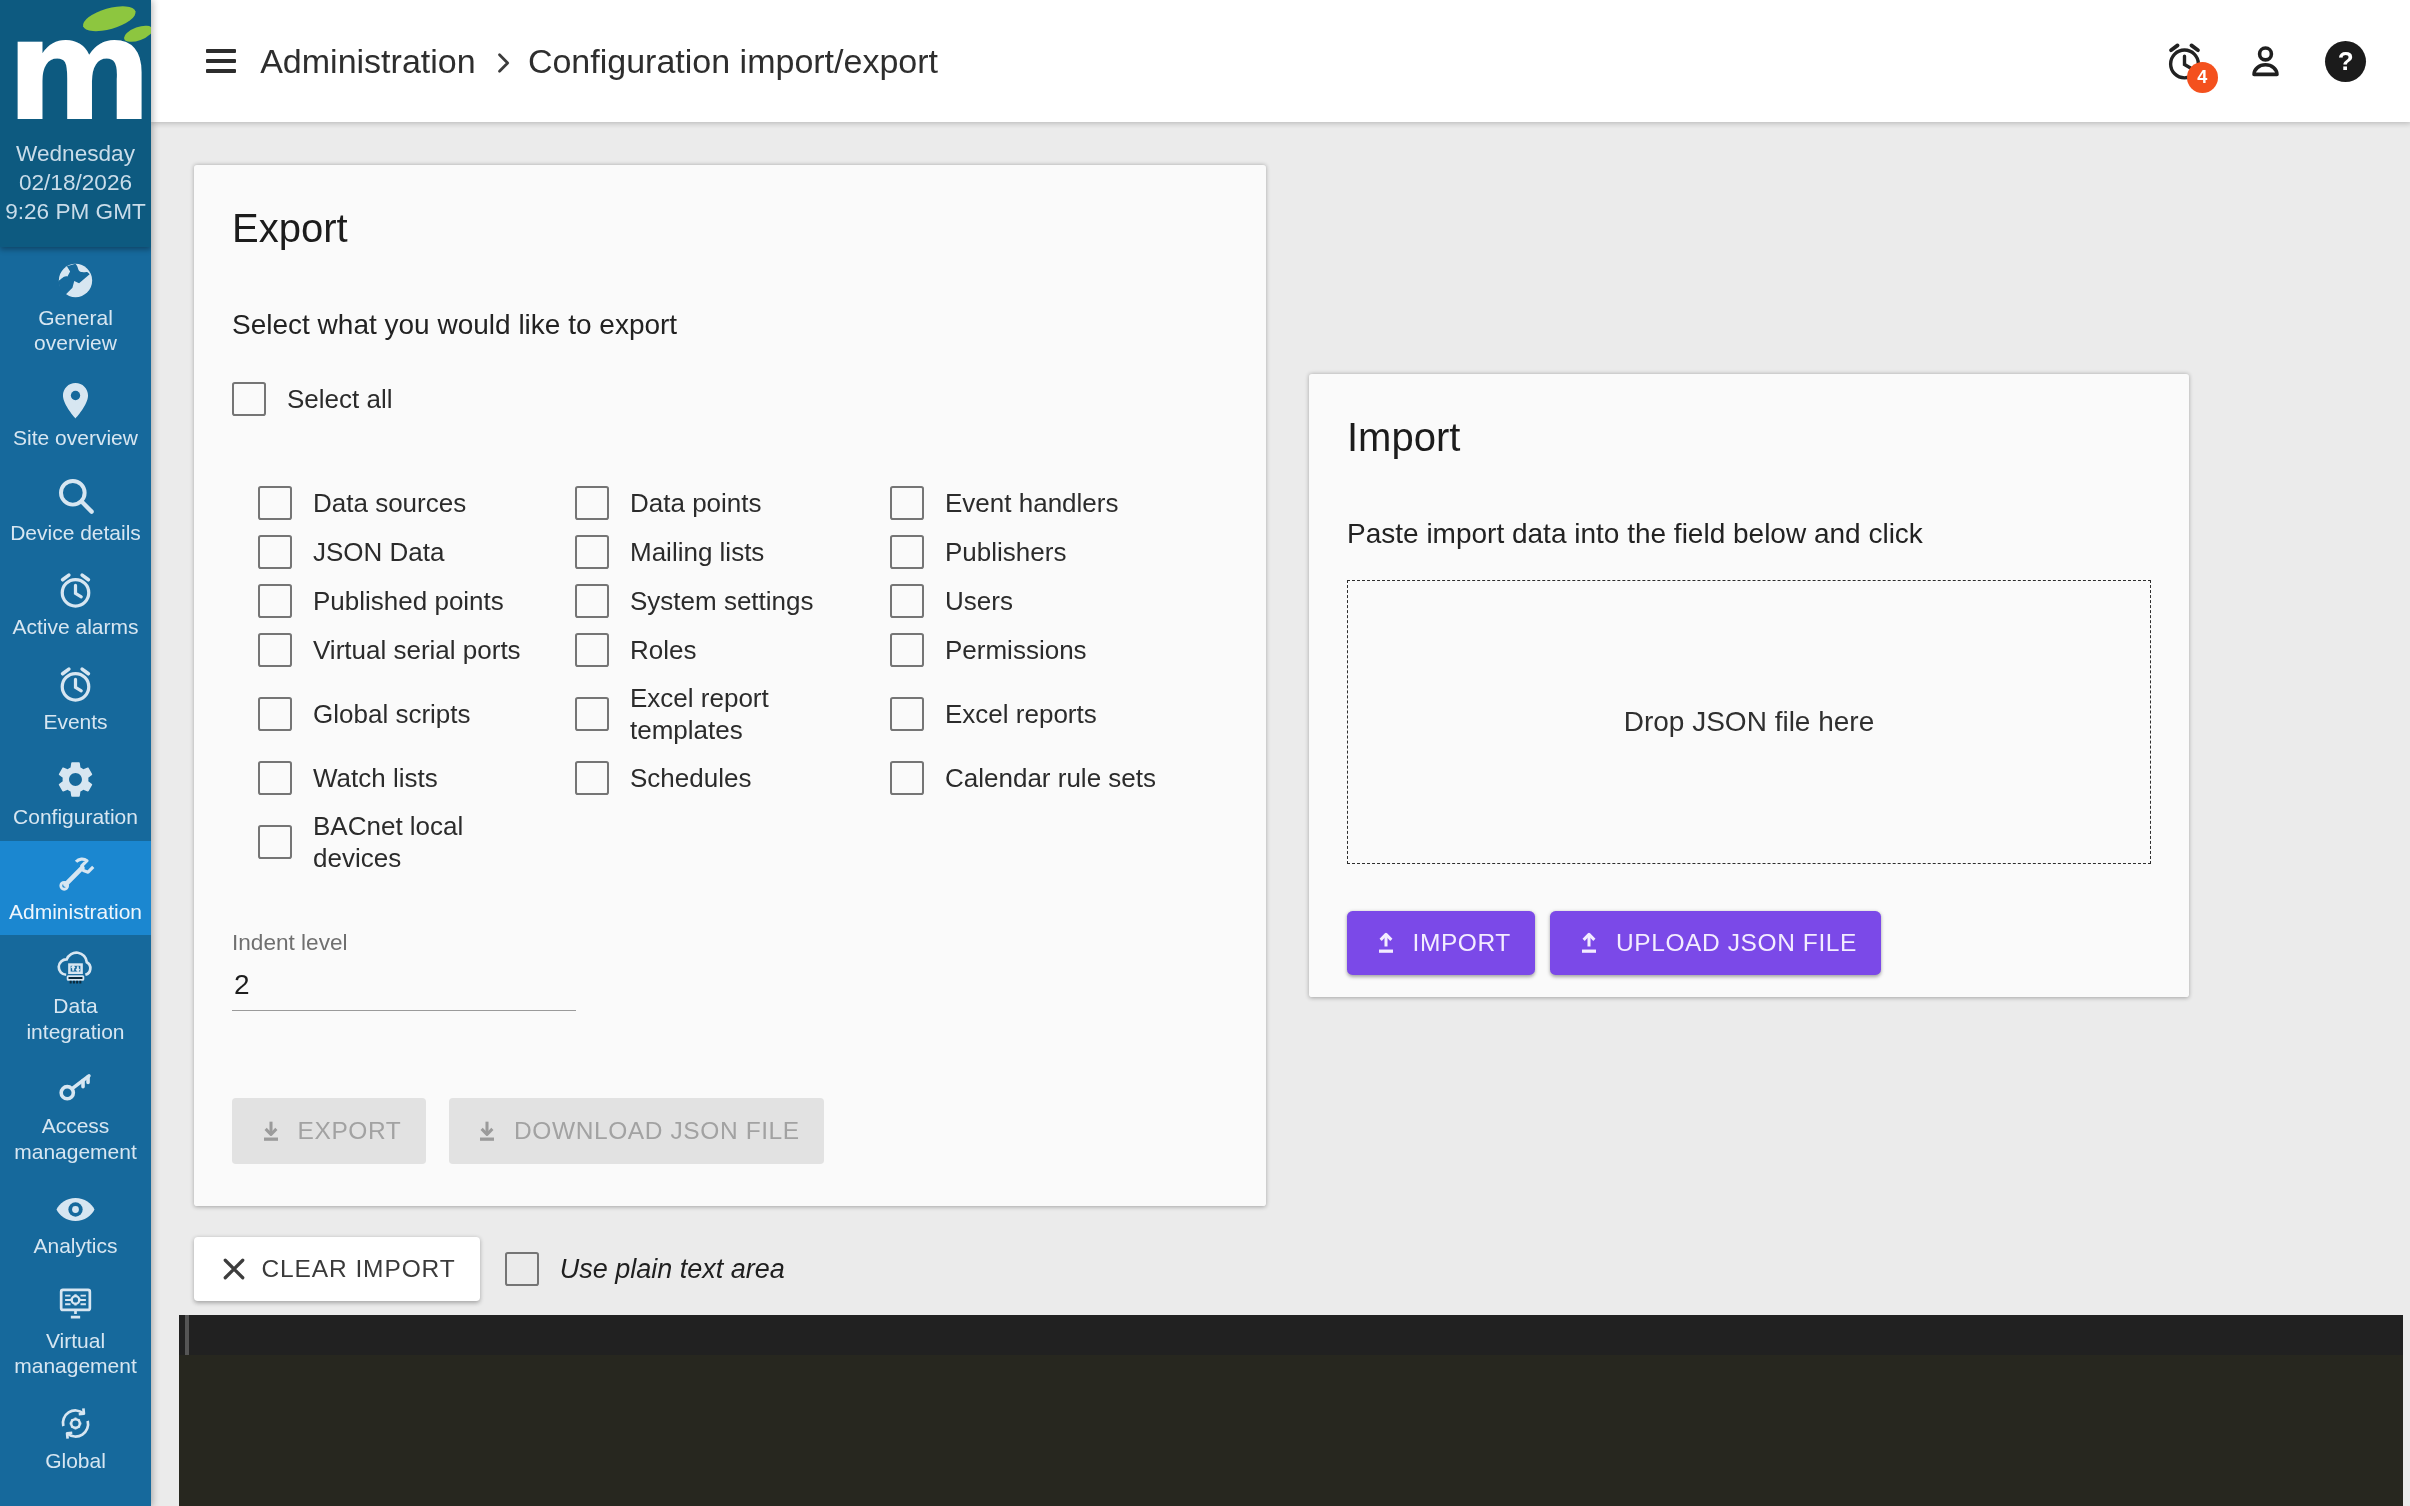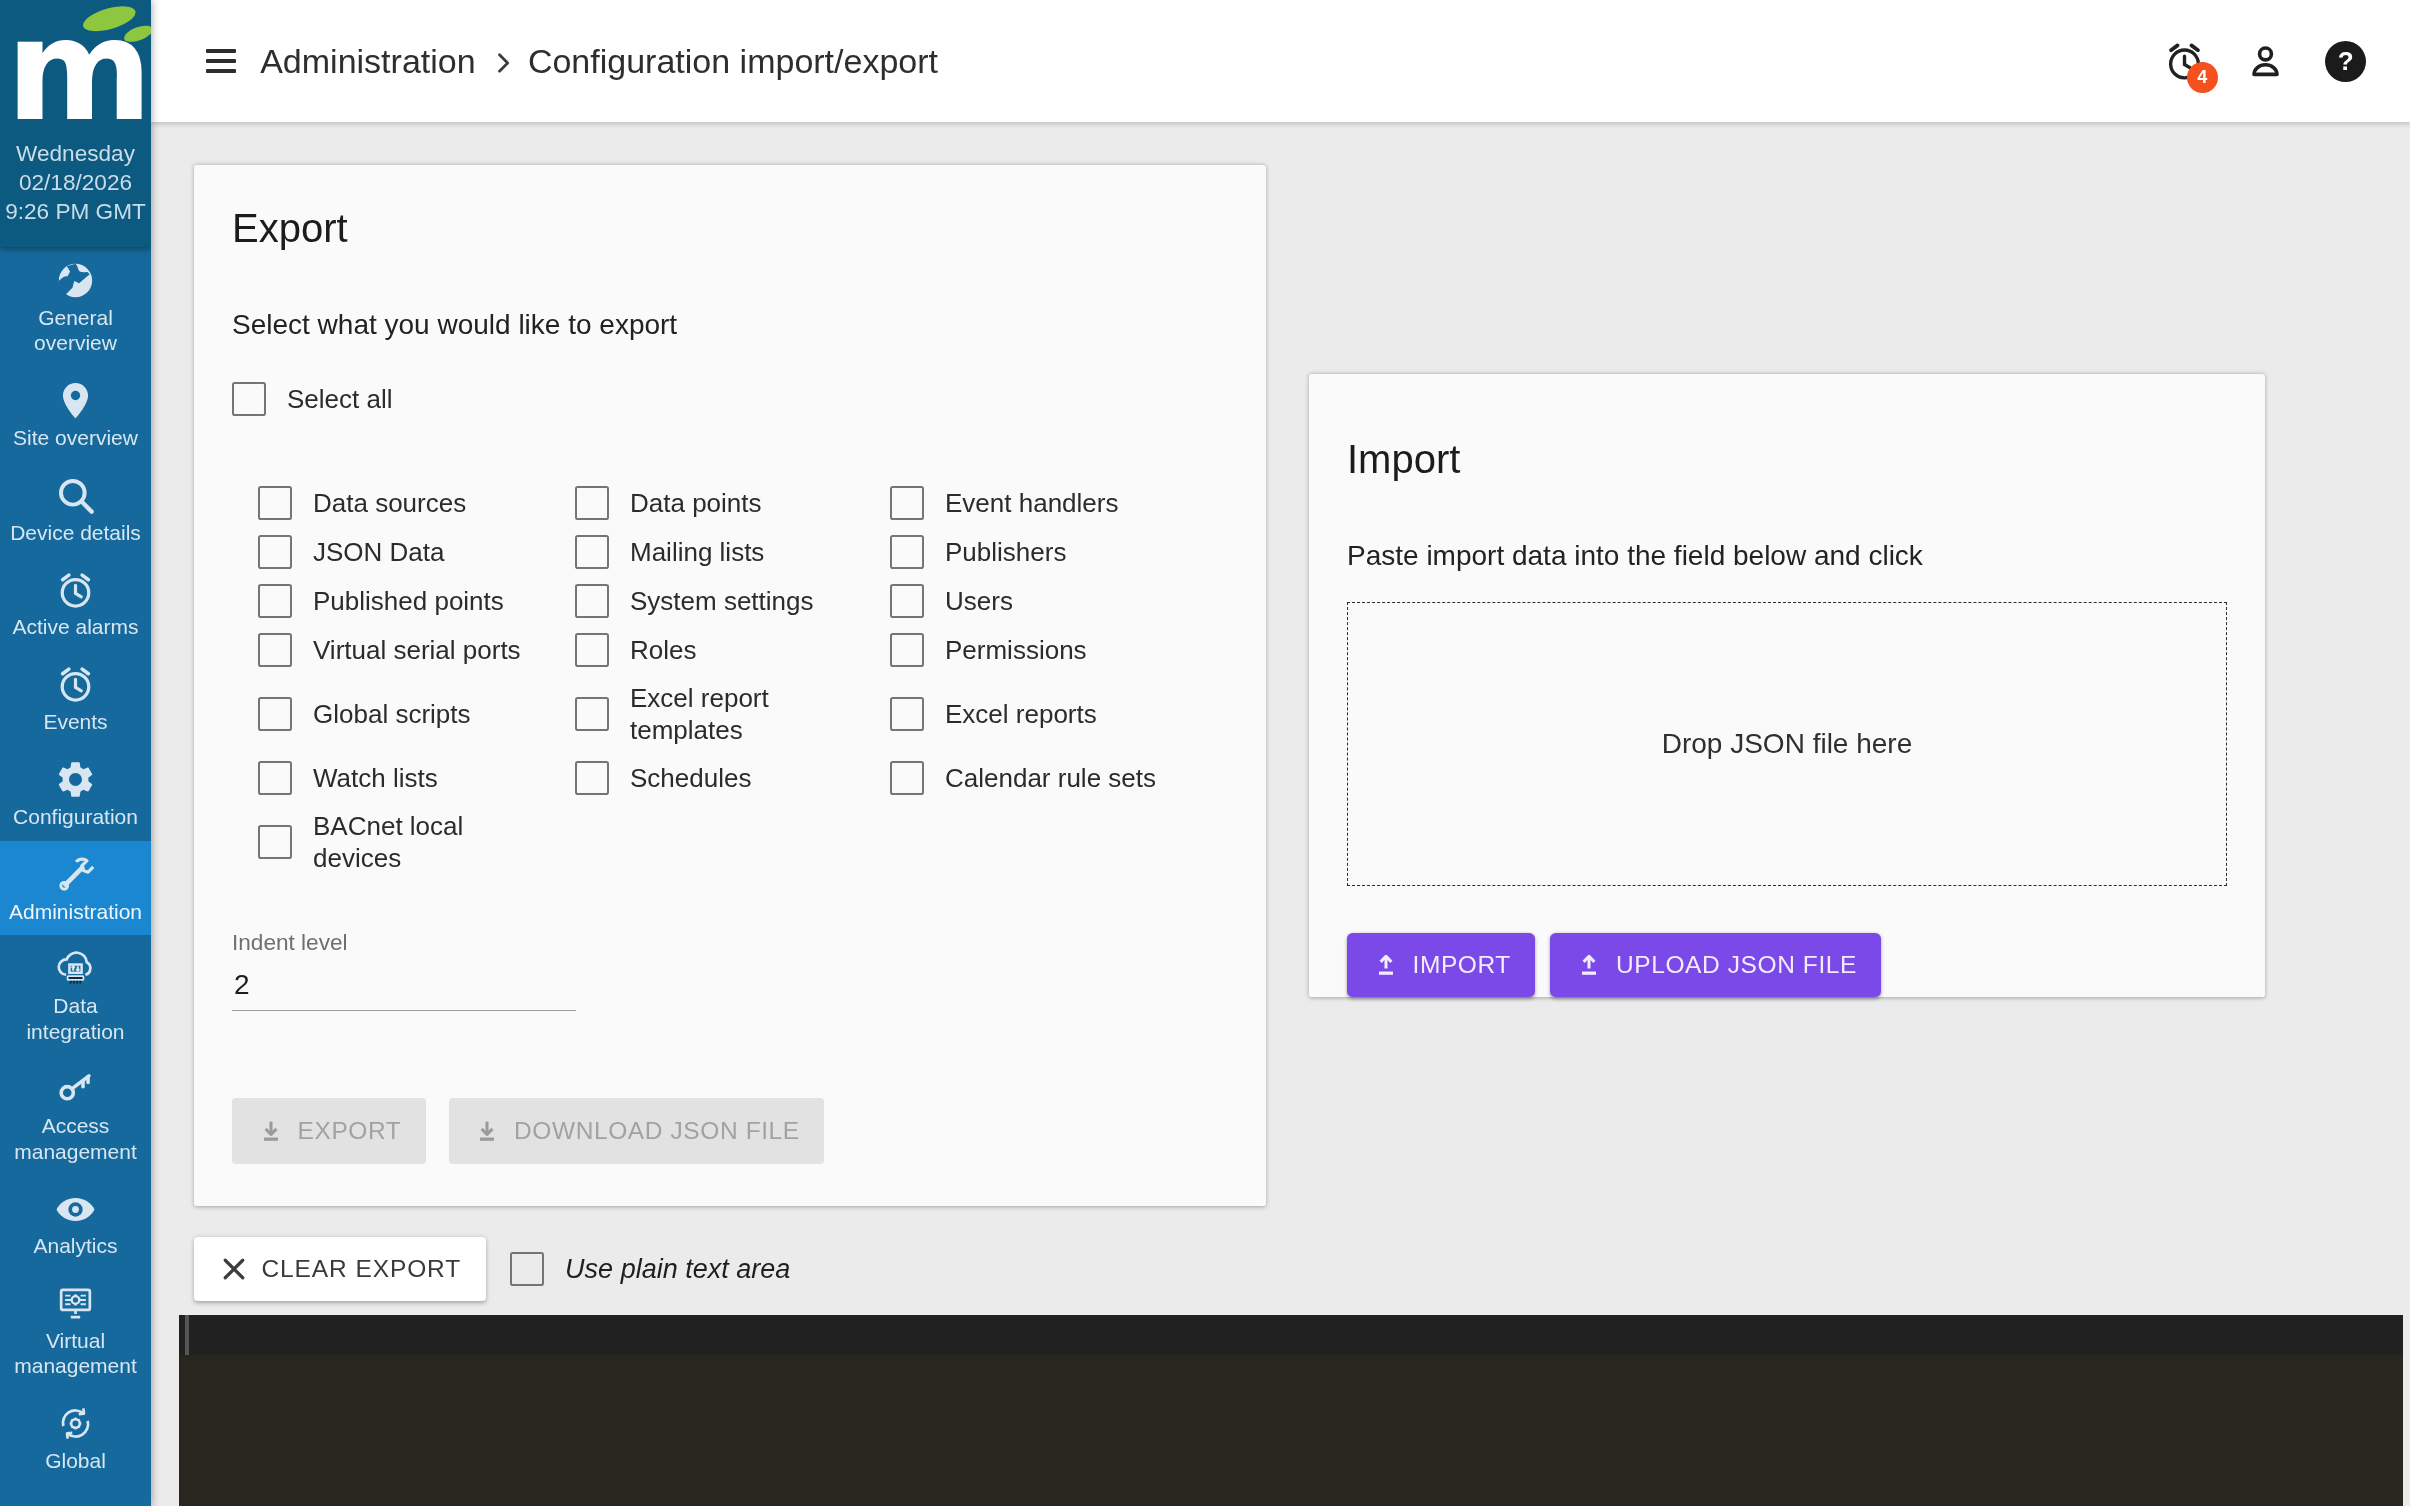--- a/index.html
+++ b/index.html
@@ -38,21 +38,21 @@
   .icon-btn svg { display:block; }
   .badge { position:absolute; right:-9.4px; bottom:-7.5px; width:31px; height:31px; border-radius:50%;
     background:#f4511e; color:#fff; font-size:18px; font-weight:bold; line-height:31px; text-align:center; }
   .help-circle { width:41px; height:41px; border-radius:50%; background:#1b1b1b; color:#fff;
     font-size:26px; font-weight:bold; line-height:41px; text-align:center; }
 
   .content { flex:1; background:#ebebeb; overflow:hidden; }
   .cards-row { display:flex; align-items:center; gap:43px; padding:43px 0 0 43px; }
   .card { background:#fafafa; border-radius:2.8px; box-shadow:0 0.9px 4.7px rgba(0,0,0,.3); }
   .export-card { width:1072px; height:1041px; padding:41px 38px 0 38px; }
-  .import-card { width:956px; height:623px; padding:63px 38px 0 38px; }
+  .import-card { width:880px; height:623px; padding:41px 38px 0 38px; }
   .card-title { font-size:40px; line-height:45px; font-weight:400; color:#1c1c1c; }
   .card-subtitle { margin-top:58px; font-size:28px; line-height:32px; color:#222; }
 
   .checkbox { display:flex; align-items:center; gap:21px; cursor:pointer; }
   .box { width:34px; height:34px; border:2.8px solid #757575; border-radius:2.8px; background:transparent;
     flex:0 0 34px; }
   .cb-label { font-size:26px; line-height:32px; color:#2b2b2b; white-space:pre-line; }
   .selectall { margin-top:41px; }
 
   .options-grid { margin:70px 0 0 26px; display:grid; grid-template-columns:317px 315px 1fr;
@@ -416,21 +416,21 @@
           </div>
         </section>
 
       </div>
 
       <div class="footer-row">
         <button class="btn white">
           <svg width="30" height="30" viewBox="0 0 24 24">
             <path d="M5 5 19 19 M19 5 5 19" stroke="#3d3d3d" stroke-width="2.6" fill="none" stroke-linecap="round"></path>
           </svg>
-          <span>CLEAR EXPORT</span>
+          <span>CLEAR IMPORT</span>
         </button>
         <label class="checkbox">
           <span class="box"></span>
           <span class="cb-label">Use plain text area</span>
         </label>
       </div>
 
       <div class="editor">
         <div class="editor-line1"></div>
         <div class="editor-body"></div>

